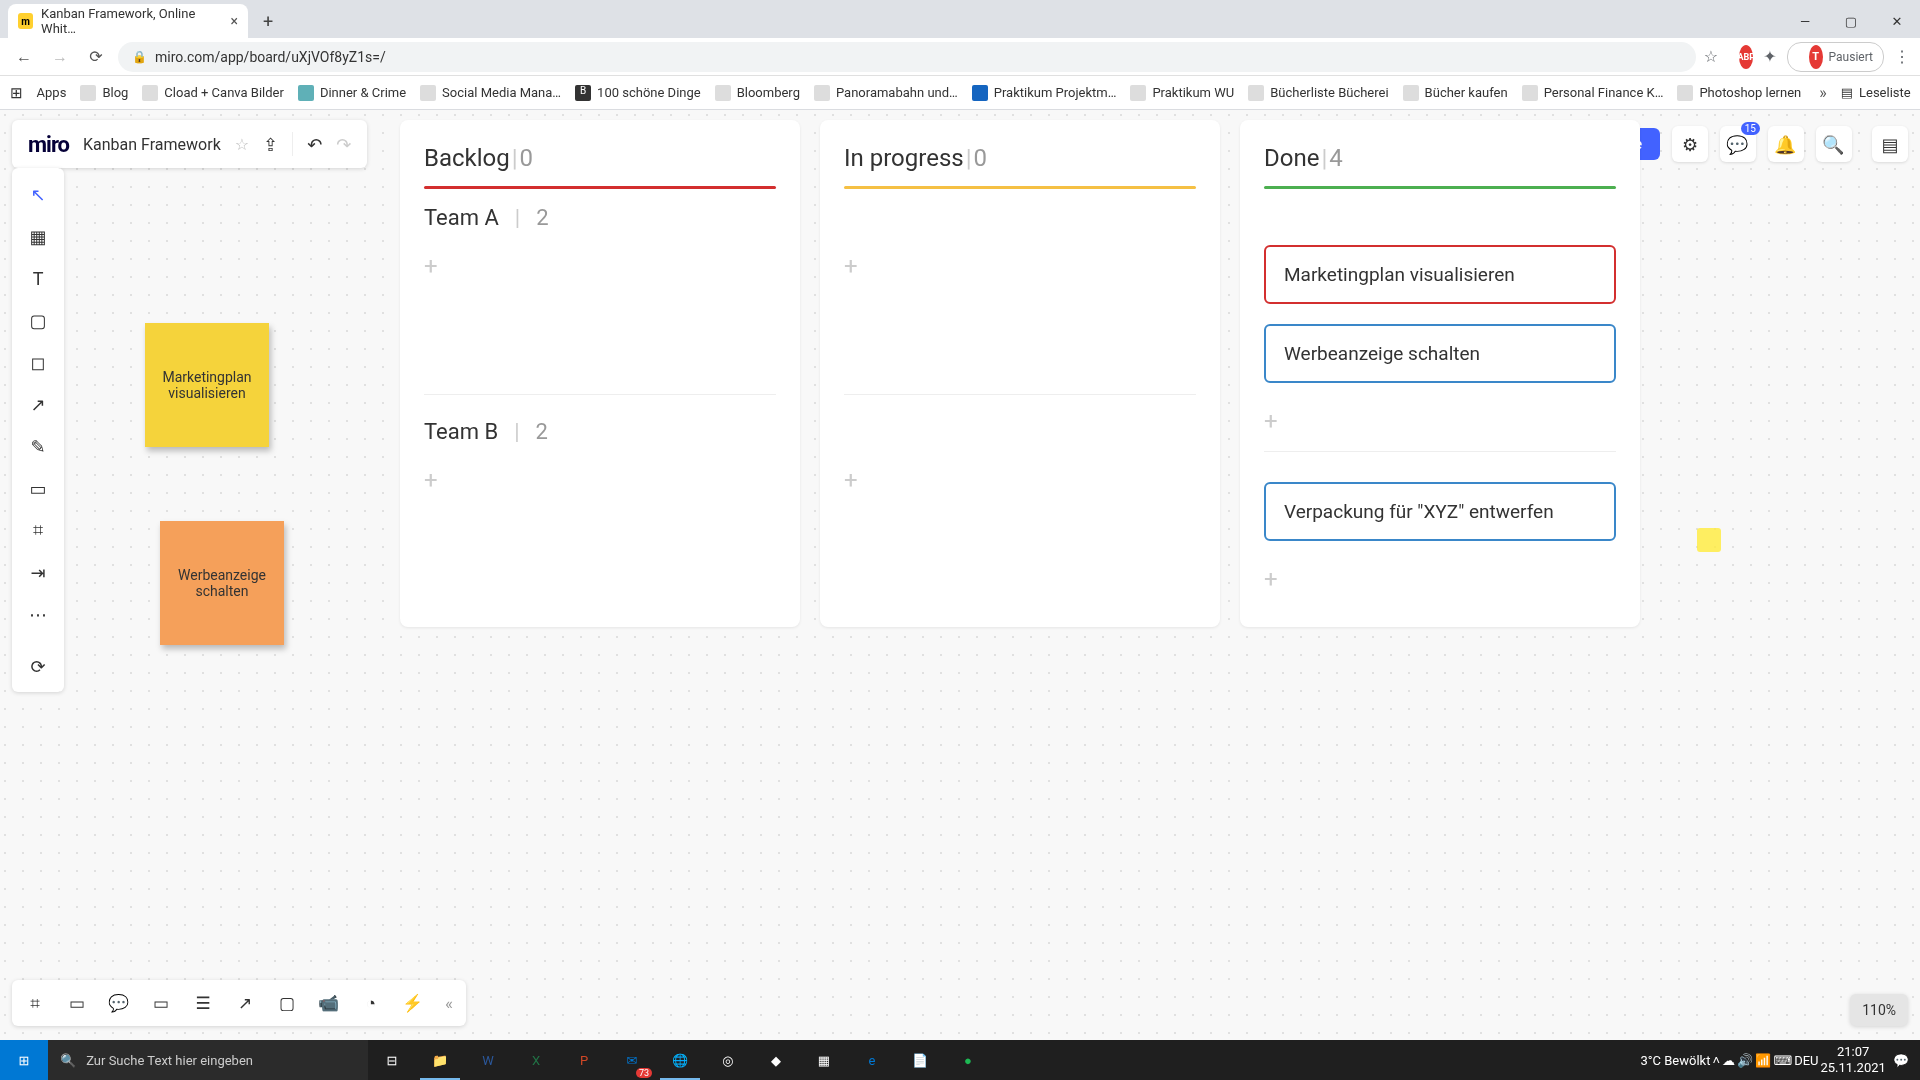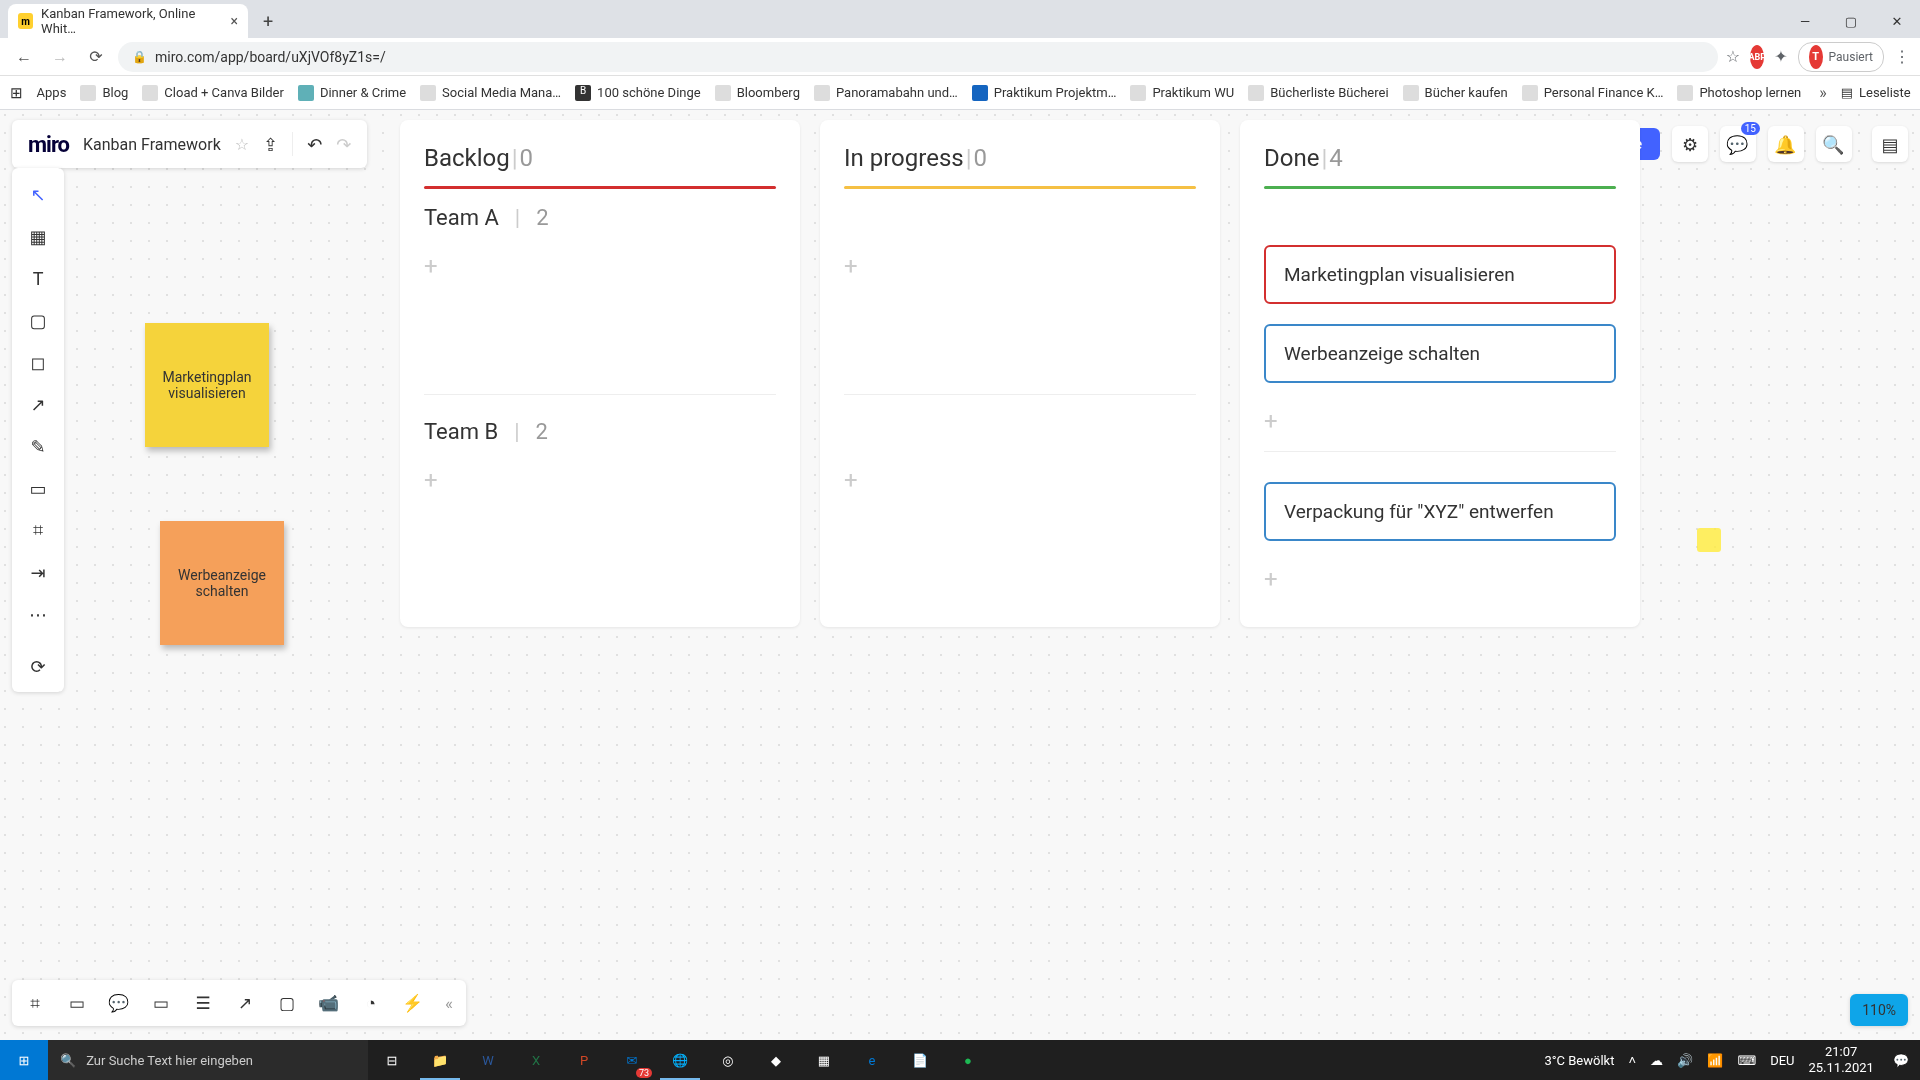--- a/index.html
+++ b/index.html
@@ -13,21 +13,21 @@
 .newtab { width: 28px; height: 28px; display: flex; align-items: center; justify-content: center; color: #444; font-size: 18px; margin-left: 6px; margin-bottom: 3px; cursor:pointer; }
 .win-controls { margin-left: auto; display: flex; }
 .win-controls div { width: 46px; height: 34px; display: flex; align-items: center; justify-content: center; font-size: 13px; color: #333; cursor:pointer; }
 
 .addrbar { height: 38px; background: #fff; display: flex; align-items: center; padding: 0 10px; border-bottom: 1px solid #e0e0e0; gap: 8px; }
 .navicon { width: 28px; height: 28px; display:flex;align-items:center;justify-content:center; color:#555; font-size:16px; cursor:pointer; border-radius:50%; }
 .navicon.disabled{color:#bbb;}
 .url { flex:1; height: 30px; background: #f1f3f4; border-radius: 15px; display:flex; align-items:center; padding: 0 14px; font-size: 14px; color:#333; gap:8px;}
 .url .lock{font-size:12px;color:#5f6368;}
 .rightext { display:flex; align-items:center; gap:10px; }
-.ext-icon{width:14px;height:24px;border-radius:50%;display:flex;align-items:center;justify-content:center;font-size:11px;}
+.ext-icon{width:14px;height:24px;border-radius:50%;display:flex;align-items:center;justify-content:center;font-size:11px;margin-left:11px;}
 .abp{background:#e53935;color:#fff;font-weight:bold;font-size:9px;}
 .prof{background:#e53935;color:#fff;font-weight:bold;}
 .pausiert{border:1px solid #ccc;border-radius:14px;padding:2px 10px;font-size:12px;color:#5f6368;display:flex;align-items:center;gap:6px;}
 
 .bookmarks { height: 34px; background: #fff; display:flex; align-items:center; padding: 0 10px; gap: 14px; border-bottom: 1px solid #dadce0; font-size: 13px; color:#333; overflow:hidden; }
 .bm{display:flex;align-items:center;gap:6px;cursor:pointer;white-space:nowrap;}
 .bm .ico{width:16px;height:16px;background:#ddd;border-radius:2px;display:inline-block;}
 .bm-more{margin-left:4px;font-size:16px;color:#555;}
 .bm-read{margin-left:auto;display:flex;align-items:center;gap:6px;}
 
@@ -52,21 +52,21 @@
 
 .left-toolbar { position:absolute; left:12px; top:320px; transform:translateY(-50%); background:#fff; border-radius:6px; box-shadow:0 1px 4px rgba(0,0,0,.15); display:flex; flex-direction:column; padding:6px; gap:2px; }
 .lt-ico{width:40px;height:40px;display:flex;align-items:center;justify-content:center;font-size:18px;color:#333;cursor:pointer;border-radius:4px;}
 .lt-ico.active{color:#4262ff;}
 .lt-sep{height:8px;}
 
 .bottom-bar{position:absolute;bottom:14px;left:12px;background:#fff;border-radius:6px;box-shadow:0 1px 4px rgba(0,0,0,.15);display:flex;align-items:center;padding:4px;gap:4px;}
 .bb-ico{width:38px;height:38px;display:flex;align-items:center;justify-content:center;font-size:17px;color:#333;cursor:pointer;}
 .bb-collapse{width:26px;color:#999;}
 
-.zoom{position:absolute;bottom:14px;right:12px;background:#0ea5e9;border-radius:6px;box-shadow:0 1px 4px rgba(0,0,0,.15);padding:8px 12px;font-size:14px;color:#333;}
+.zoom{position:absolute;bottom:14px;right:12px;background:#e5e5e5;border-radius:6px;box-shadow:0 1px 4px rgba(0,0,0,.15);padding:8px 12px;font-size:14px;color:#333;}
 
 
 .sticky{position:absolute;width:124px;height:124px;display:flex;align-items:center;justify-content:center;text-align:center;font-size:14px;color:#333;box-shadow:2px 4px 6px rgba(0,0,0,.25);padding:10px;}
 .sticky.yellow{background:#f5d33b;}
 .sticky.orange{background:#f5a05a;}
 
 
 .kanban{position:absolute;top:10px;left:400px;display:flex;gap:20px;}
 .col{width:400px;background:#fff;border-radius:8px;padding:24px 24px 30px;box-shadow:0 1px 3px rgba(0,0,0,.08);}
 .col-head{display:flex;align-items:baseline;gap:2px;font-size:24px;color:#333;}
@@ -90,21 +90,21 @@
 
 
 .cursor-hl{position:absolute;width:24px;height:24px;background:#ffeb3b;border-radius:3px;opacity:.8;}
 
 
 .taskbar{height:40px;background:#1f1f1f;display:flex;align-items:center;color:#fff;font-size:13px;}
 .tb-start{width:48px;height:40px;display:flex;align-items:center;justify-content:center;background:#0078d4;cursor:pointer;}
 .tb-search{width:320px;height:40px;background:#2b2b2b;display:flex;align-items:center;padding:0 12px;gap:10px;color:#ccc;}
 .tb-ico{width:48px;height:40px;display:flex;align-items:center;justify-content:center;cursor:pointer;position:relative;}
 .tb-ico.active::after{content:"";position:absolute;bottom:0;left:4px;right:4px;height:2px;background:#76b9ed;}
-.tb-tray{margin-left:auto;display:flex;align-items:center;gap:14px;padding:0 10px;}
+.tb-tray{margin-left:auto;display:flex;align-items:center;gap:2px;padding:0 10px;}
 .tb-dt{text-align:center;line-height:1.2;font-size:13px;padding-right:6px;}
 .app-badge{position:absolute;bottom:2px;right:4px;background:#e53935;color:#fff;font-size:9px;border-radius:6px;padding:0 3px;}
 </style>
 </head>
 <body>
 
 <div class="titlebar">
   <div class="tab">
     <span class="favicon">m</span>
     <span>Kanban Framework, Online Whit…</span>

